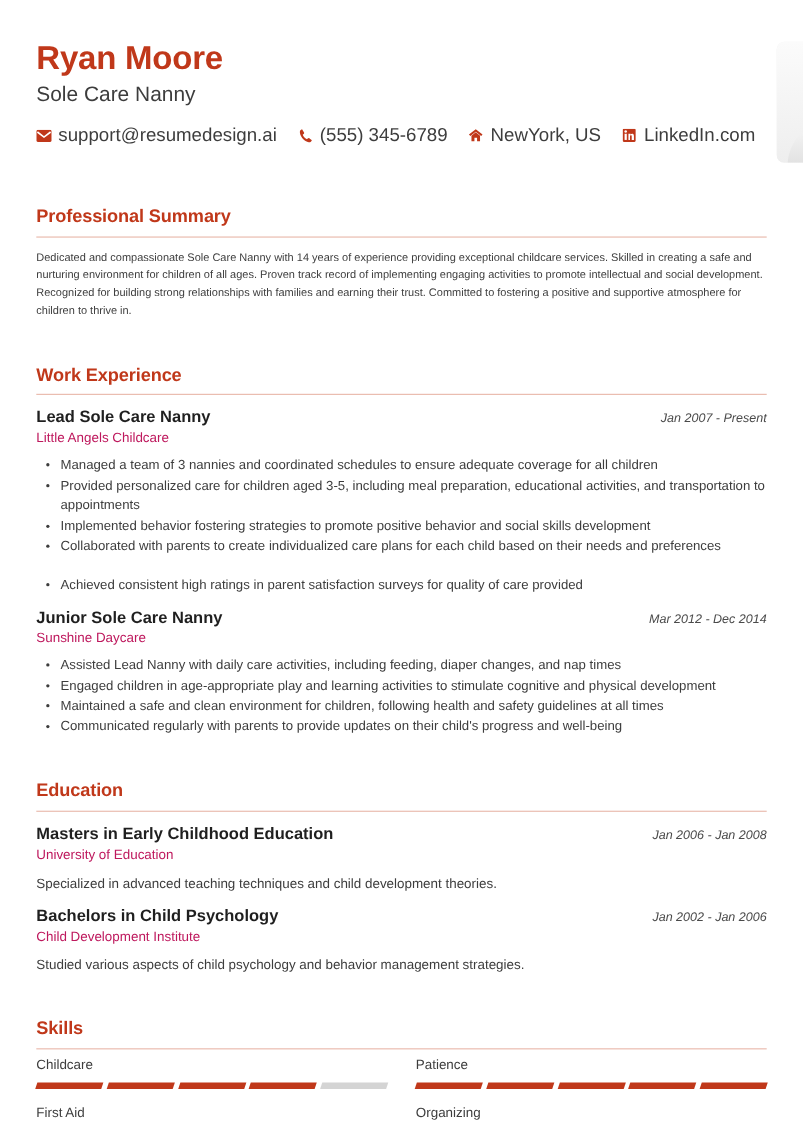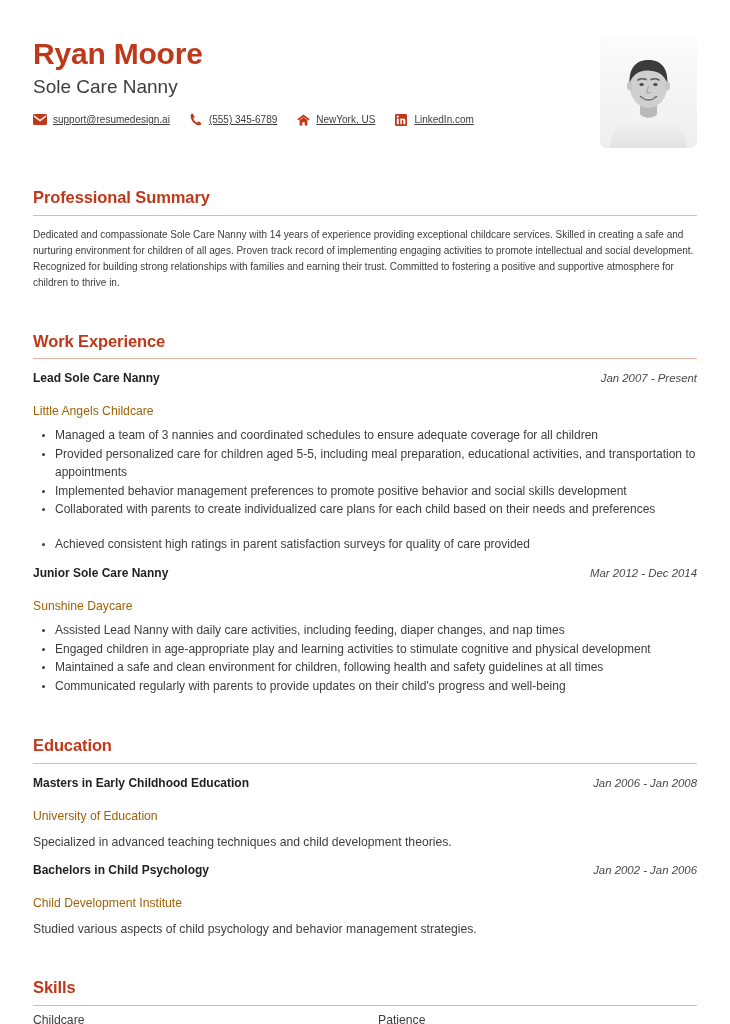--- a/index.html
+++ b/index.html
@@ -17,21 +17,21 @@
   .header-left { flex: 1 1 auto; padding-top: 2px; }
   .name {
     font-size: 30px; font-weight: bold; color: #c0381a;
     letter-spacing: -0.2px; line-height: 1.08;
   }
   .job-title { font-size: 19px; color: #3d3d3d; margin-top: 6px; line-height: 1.2; }
   .contact-row { display: flex; align-items: center; flex-wrap: nowrap; margin-top: 14px; }
   .contact-item { display: flex; align-items: center; margin-right: 19px; white-space: nowrap; }
   .contact-item .ci-icon { display: inline-flex; align-items: center; justify-content: center; width: 14px; height: 13px; margin-right: 6px; }
   .contact-item .ci-icon svg { display: block; }
-  .contact-item .ci-text { font-size: 10px; color: #3d3d3d; text-decoration: underline; }
+  .contact-item .ci-text { font-size: 17px; color: #3d3d3d; }
 
   .photo-wrap { flex: 0 0 auto; width: 97px; height: 110px; margin-top: 2px; }
   .photo {
     width: 97px; height: 110px; border-radius: 7px; overflow: hidden;
     background: #f3f3f3; position: relative;
   }
   .photo svg { display: block; width: 100%; height: 100%; }
 
   
   .section { margin-top: 22px; }
@@ -42,23 +42,23 @@
   .section-rule { height: 1px; background: #e8b6a8; margin-top: 7px; }
 
   .summary-text {
     font-size: 10px; line-height: 1.62; color: #3d3d3d;
     margin-top: 11px; text-align: left;
   }
 
   
   .entry { margin-top: 12px; }
   .entry-head { display: flex; justify-content: space-between; align-items: baseline; }
-  .entry-role { font-size: 12px; font-weight: bold; color: #1f1f1f; }
+  .entry-role { font-size: 15px; font-weight: bold; color: #1f1f1f; }
   .entry-date { font-size: 11.4px; font-style: italic; color: #4a4a4a; white-space: nowrap; padding-left: 12px; }
-  .entry-org { font-size: 12.2px; color: #a16207; margin-top: 19px; }
+  .entry-org { font-size: 12.2px; color: #be185d; margin-top: 3px; }
   .entry-desc { font-size: 12.2px; color: #3d3d3d; margin-top: 10px; line-height: 1.5; }
 
   ul.bullets { list-style: none; margin-top: 9px; }
   ul.bullets li {
     position: relative; padding-left: 22px;
     font-size: 12px; line-height: 1.48; color: #3d3d3d; margin-bottom: 1px;
   }
   ul.bullets li::before {
     content: ""; position: absolute; left: 9px; top: 7px;
     width: 3px; height: 3px; border-radius: 50%; background: #3d3d3d;
@@ -187,22 +187,22 @@
     <div class="section-rule"></div>
     <div id="work-entries">
         <div class="entry">
           <div class="entry-head">
             <div class="entry-role">Lead Sole Care Nanny</div>
             <div class="entry-date">Jan 2007 - Present</div>
           </div>
           <div class="entry-org">Little Angels Childcare</div>
           <ul class="bullets">
             <li>Managed a team of 3 nannies and coordinated schedules to ensure adequate coverage for all children</li>
-            <li>Provided personalized care for children aged 5-5, including meal preparation, educational activities, and transportation to appointments</li>
-            <li>Implemented behavior management preferences to promote positive behavior and social skills development</li>
+            <li>Provided personalized care for children aged 3-5, including meal preparation, educational activities, and transportation to appointments</li>
+            <li>Implemented behavior fostering strategies to promote positive behavior and social skills development</li>
             <li>Collaborated with parents to create individualized care plans for each child based on their needs and preferences</li>
             <li class="spaced">Achieved consistent high ratings in parent satisfaction surveys for quality of care provided</li>
           </ul>
         </div>
         <div class="entry">
           <div class="entry-head">
             <div class="entry-role">Junior Sole Care Nanny</div>
             <div class="entry-date">Mar 2012 - Dec 2014</div>
           </div>
           <div class="entry-org">Sunshine Daycare</div>

